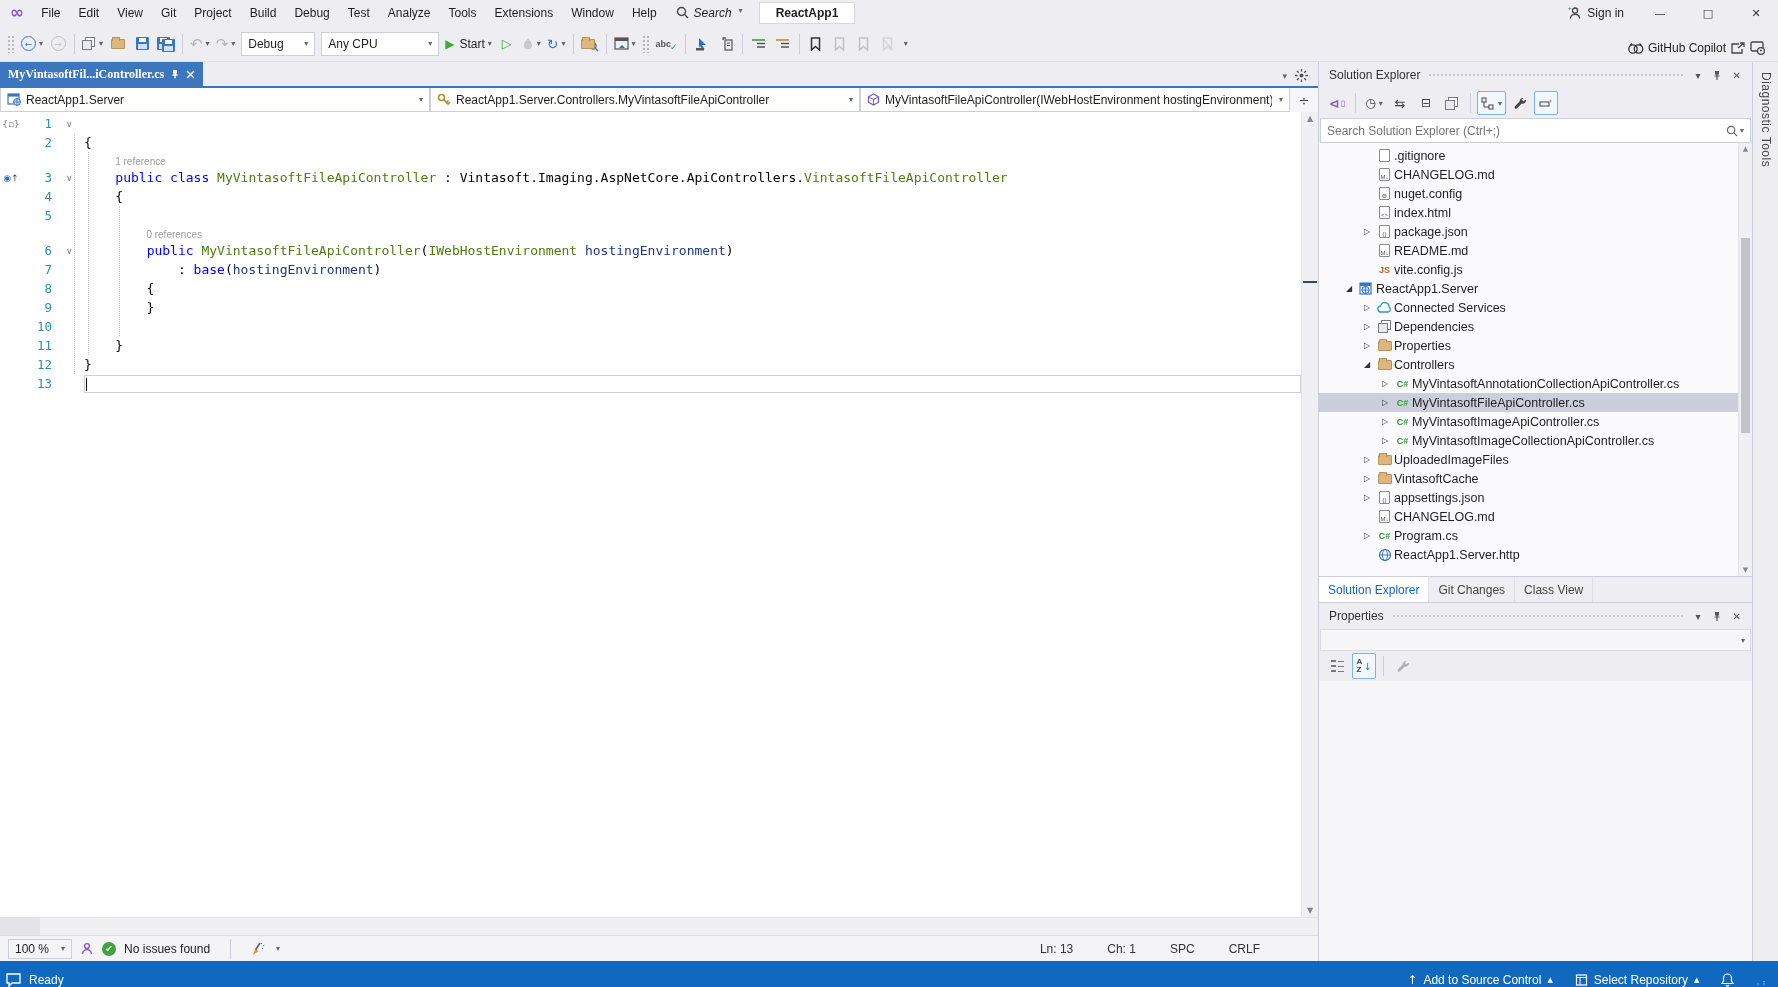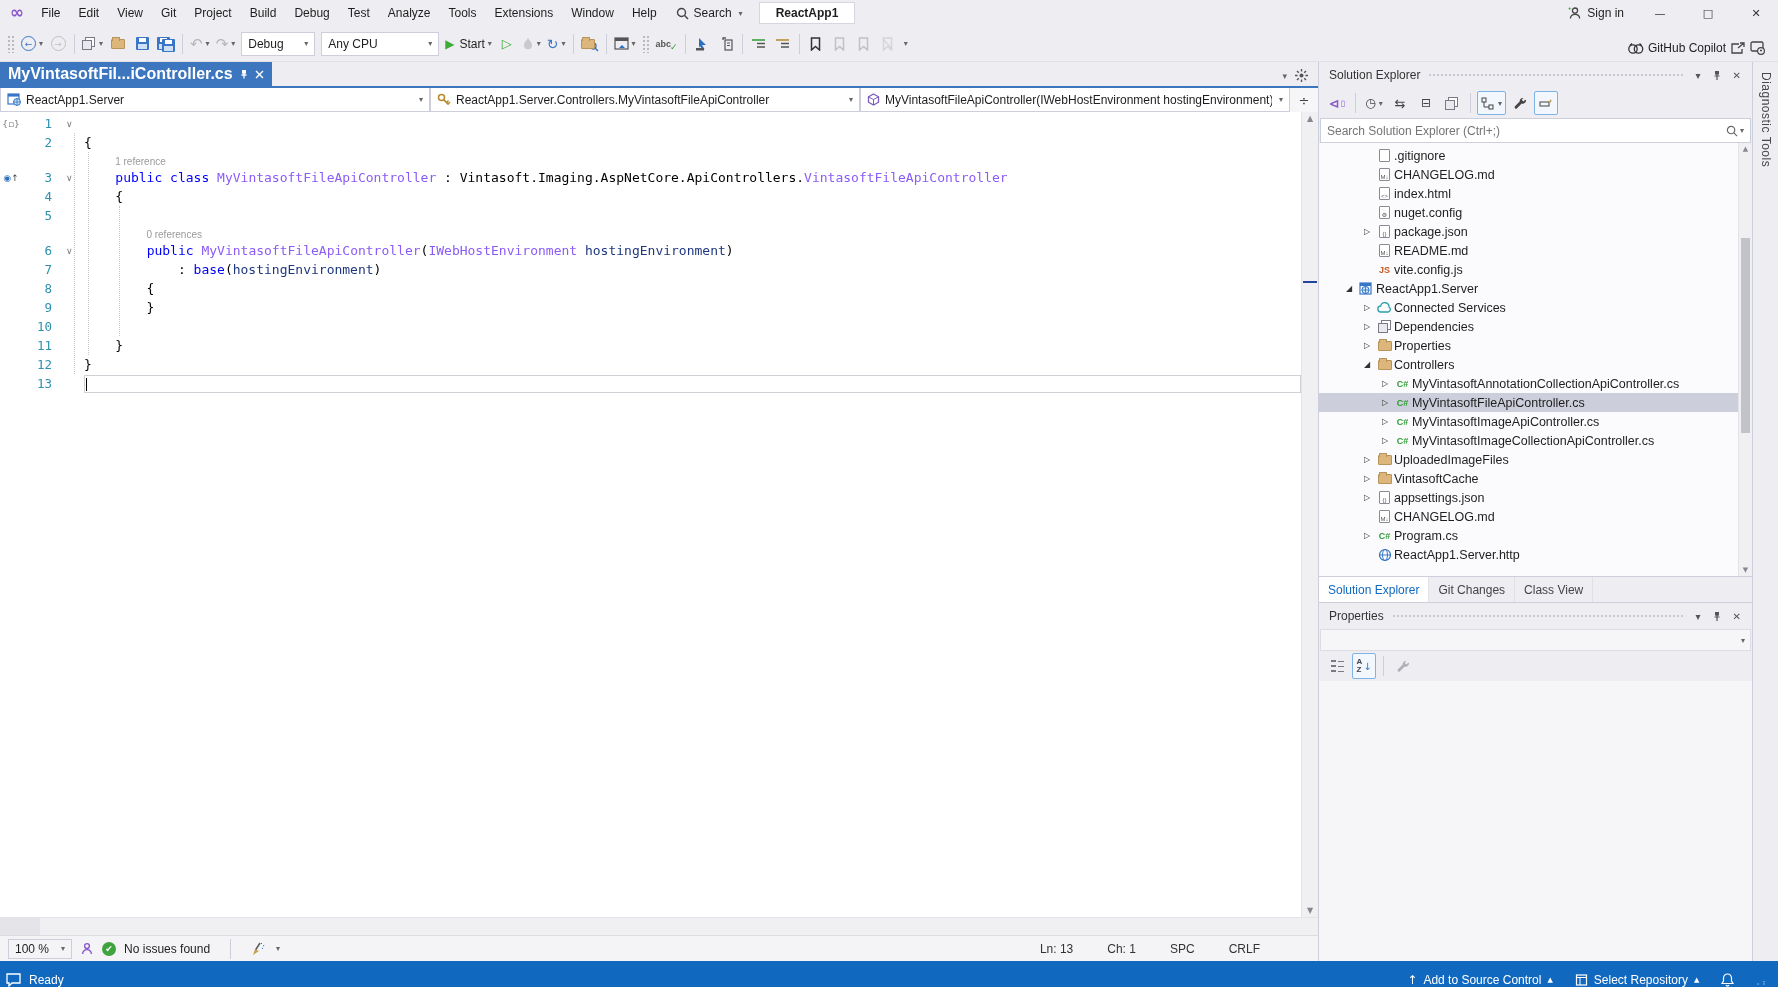--- a/index.html
+++ b/index.html
@@ -4,21 +4,21 @@
 <style>
   * { margin:0; padding:0; box-sizing:border-box; cursor:default; }
   html,body { width:1778px; height:987px; overflow:hidden; }
   body { font-family:"Liberation Sans", sans-serif; font-size:12px; color:#1e1e1e; background:#eeeef2; }
   .row { display:flex; align-items:center; }
 
   
   .titlebar { height:26px; display:flex; align-items:center; background:#eeeef2; padding-left:6px; }
   .vs-logo { color:#8a57c9; font-size:17px; font-weight:bold; padding:0 8px 2px 4px; font-family:"DejaVu Sans",sans-serif; }
   .menu-item { padding:4px 9px; color:#1e1e1e; }
-  .search-box { display:flex; align-items:center; gap:5px; padding:4px 10px; color:#1e1e1e; }
+  .search-box { display:flex; gap:5px; padding:4px 10px; color:#1e1e1e;font-style:italic; }
   .proj-badge { background:#ffffff; border:1px solid #d6d6de; padding:3px 16px; margin-left:6px; font-weight:bold; }
   .tb-right { margin-left:auto; display:flex; align-items:center; gap:4px; }
   .signin { display:flex; align-items:center; gap:5px; padding:3px 10px; }
   .winbtn { width:44px; height:26px; display:flex; align-items:center; justify-content:center; font-family:"DejaVu Sans",sans-serif; font-size:11px; color:#333; }
 
   
   .toolbar { height:36px; display:flex; align-items:center; background:#eeeef2; padding:0 4px; border-bottom:1px solid #e0e0e6; }
   .grip { width:8px; height:18px; margin:0 3px; background:radial-gradient(circle, #b9b9c0 1px, transparent 1.2px); background-size:4px 4px; }
   .tbtn { height:26px; min-width:24px; display:flex; align-items:center; justify-content:center; padding:0 3px; border-radius:2px; gap:1px; }
   .tsep { width:1px; height:20px; background:#cccedb; margin:0 4px; }
@@ -44,38 +44,38 @@
   .icn-boxes:after { content:""; position:absolute; bottom:0; left:0; width:8px; height:8px; border:1px solid #7a7a85; background:#e8e8ee; }
 
   svg.sic { display:inline-block; vertical-align:middle; }
 
   
   .main { display:flex; height:899px; }
 
   
   .editor-col { flex:1; min-width:0; display:flex; flex-direction:column; background:#fff; border-right:1px solid #cccedb; }
   .tabrow { height:24px; display:flex; align-items:flex-end; background:#eeeef2; }
-  .doc-tab { height:24px; background:#3b76bf; color:#fff; display:flex; align-items:center; padding:0 8px; gap:6px; font-size:16px; }
+  .doc-tab { height:24px; background:#3b76bf; color:#fff; display:flex; align-items:center; padding:0 8px; gap:6px; font-size:12px;font-family:Liberation Serif, serif; }
   .tab-title { font-weight:bold; }
   .tabrow-right { margin-left:auto; display:flex; align-items:center; gap:8px; padding:0 10px 4px 0; color:#555; }
   .navbar { height:26px; display:flex; align-items:stretch; border-top:2px solid #3b76bf; background:#f6f6f9; }
   .nav-dd { flex:1; min-width:0; background:#fff; border:1px solid #cccedb; border-top:none; display:flex; align-items:center; padding:0 6px; gap:5px; }
   .nav-dd span.txt { white-space:nowrap; overflow:hidden; flex:1; }
   .nav-split { width:28px; display:flex; align-items:center; justify-content:center; color:#444; font-family:"DejaVu Sans",sans-serif; font-size:13px; }
 
   .code-wrap { flex:1; position:relative; overflow:hidden; display:flex; }
   .code-lines { flex:1; position:relative; padding-top:2px; font-family:"DejaVu Sans Mono", monospace; font-size:13px; }
   .cl-row { display:flex; height:19px; align-items:center; }
   .cl-row.lens-row { height:16px; }
   .cl-margin { width:22px; flex:none; text-align:center; font-size:9px; color:#777; font-family:"DejaVu Sans",sans-serif; }
   .cl-num { width:44px; flex:none; text-align:right; padding-right:14px; color:#2b91af; font-size:12.5px; }
   .cl-fold { width:18px; flex:none; color:#777; font-size:9px; font-family:"DejaVu Sans",sans-serif; }
   .cl-content { white-space:pre; flex:1; min-width:0; }
   .lens-text { color:#9a9a9a; font-family:"Liberation Sans",sans-serif; font-size:10px;margin-top:44px; }
-  .seg-kw { color:#0000ff; } .seg-ty { color:#8b5cf6; } .seg-prm { color:#1f377f; } .seg-pl { color:#000; }
+  .seg-kw { color:#0000ff; } .seg-ty { color:#4d7c0f; } .seg-prm { color:#1f377f; } .seg-pl { color:#000; }
   .caret-line .cl-content { border:1px solid #d0d0d7; height:18px; position:relative; }
   .caret-line .cl-content:before { content:""; position:absolute; left:1px; top:2px; width:1px; height:13px; background:#000; }
   .indent-guide { position:absolute; width:0; border-left:1px dotted #c5c5cc; }
 
   .vscroll { width:17px; flex:none; background:#f0f0f3; border-left:1px solid #e3e3e8; position:relative; }
   .vscroll .arr { position:absolute; left:0; width:100%; text-align:center; color:#868690; font-size:8px; font-family:"DejaVu Sans",sans-serif; }
   .caret-mark { position:absolute; left:1px; right:1px; top:21%; height:2px; background:#23459c; }
 
   .hscroll { height:18px; background:#f0f0f3; border-top:1px solid #e3e3e8; display:flex; }
   .hscroll .corner { width:40px; background:#e4e4e9; }
@@ -582,30 +582,30 @@
             <div class="tree-row" style="padding-left: 40px;">
               <span class="tr-arrow"></span>
               <span class="tr-icon">
                 <span class="f-doc">M↓</span>
               </span>
               <span>CHANGELOG.md</span>
             </div>
             <div class="tree-row" style="padding-left: 40px;">
               <span class="tr-arrow"></span>
               <span class="tr-icon">
+                <span class="f-doc">⚙</span>
+              </span>
+              <span>nuget.config</span>
+            </div>
+            <div class="tree-row" style="padding-left: 40px;">
+              <span class="tr-arrow"></span>
+              <span class="tr-icon">
                 <span class="f-doc">&lt;&gt;</span>
               </span>
               <span>index.html</span>
-            </div>
-            <div class="tree-row" style="padding-left: 40px;">
-              <span class="tr-arrow"></span>
-              <span class="tr-icon">
-                <span class="f-doc">⚙</span>
-              </span>
-              <span>nuget.config</span>
             </div>
             <div class="tree-row" style="padding-left: 40px;">
               <span class="tr-arrow">▷</span>
               <span class="tr-icon">
                 <span class="f-doc">{}</span>
               </span>
               <span>package.json</span>
             </div>
             <div class="tree-row" style="padding-left: 40px;">
               <span class="tr-arrow"></span>

